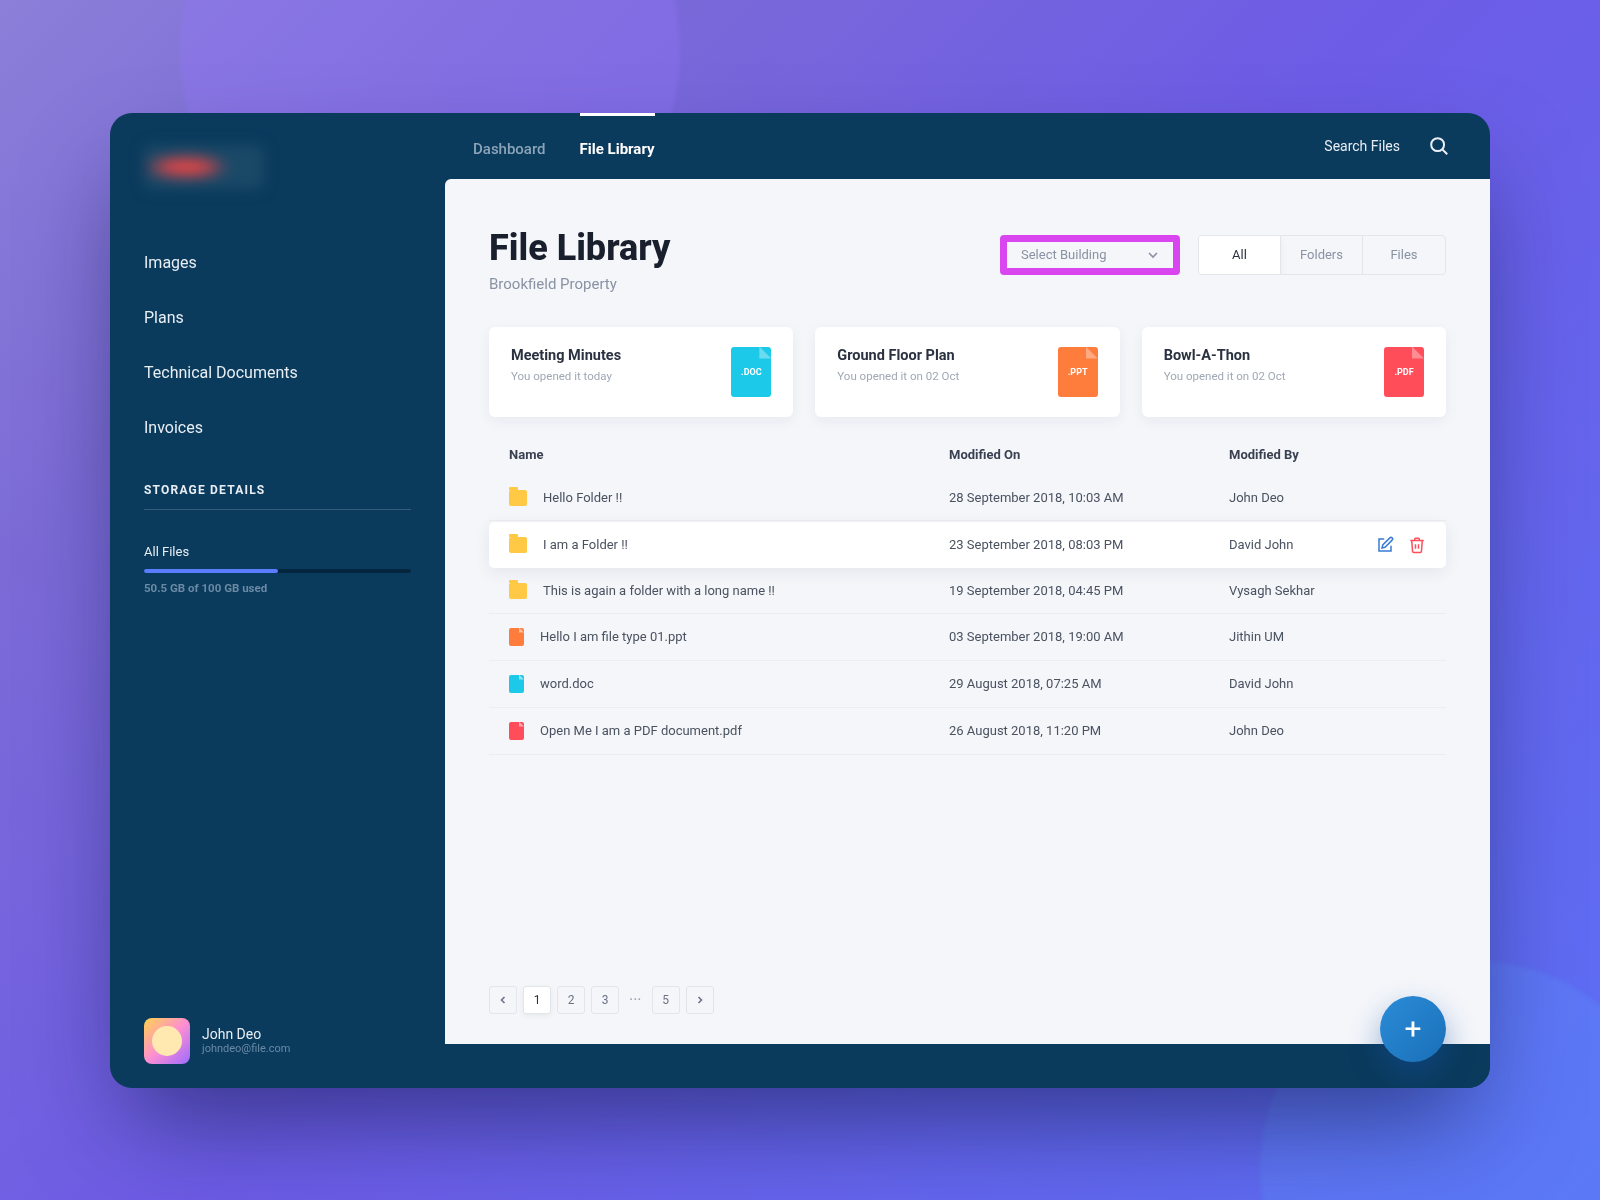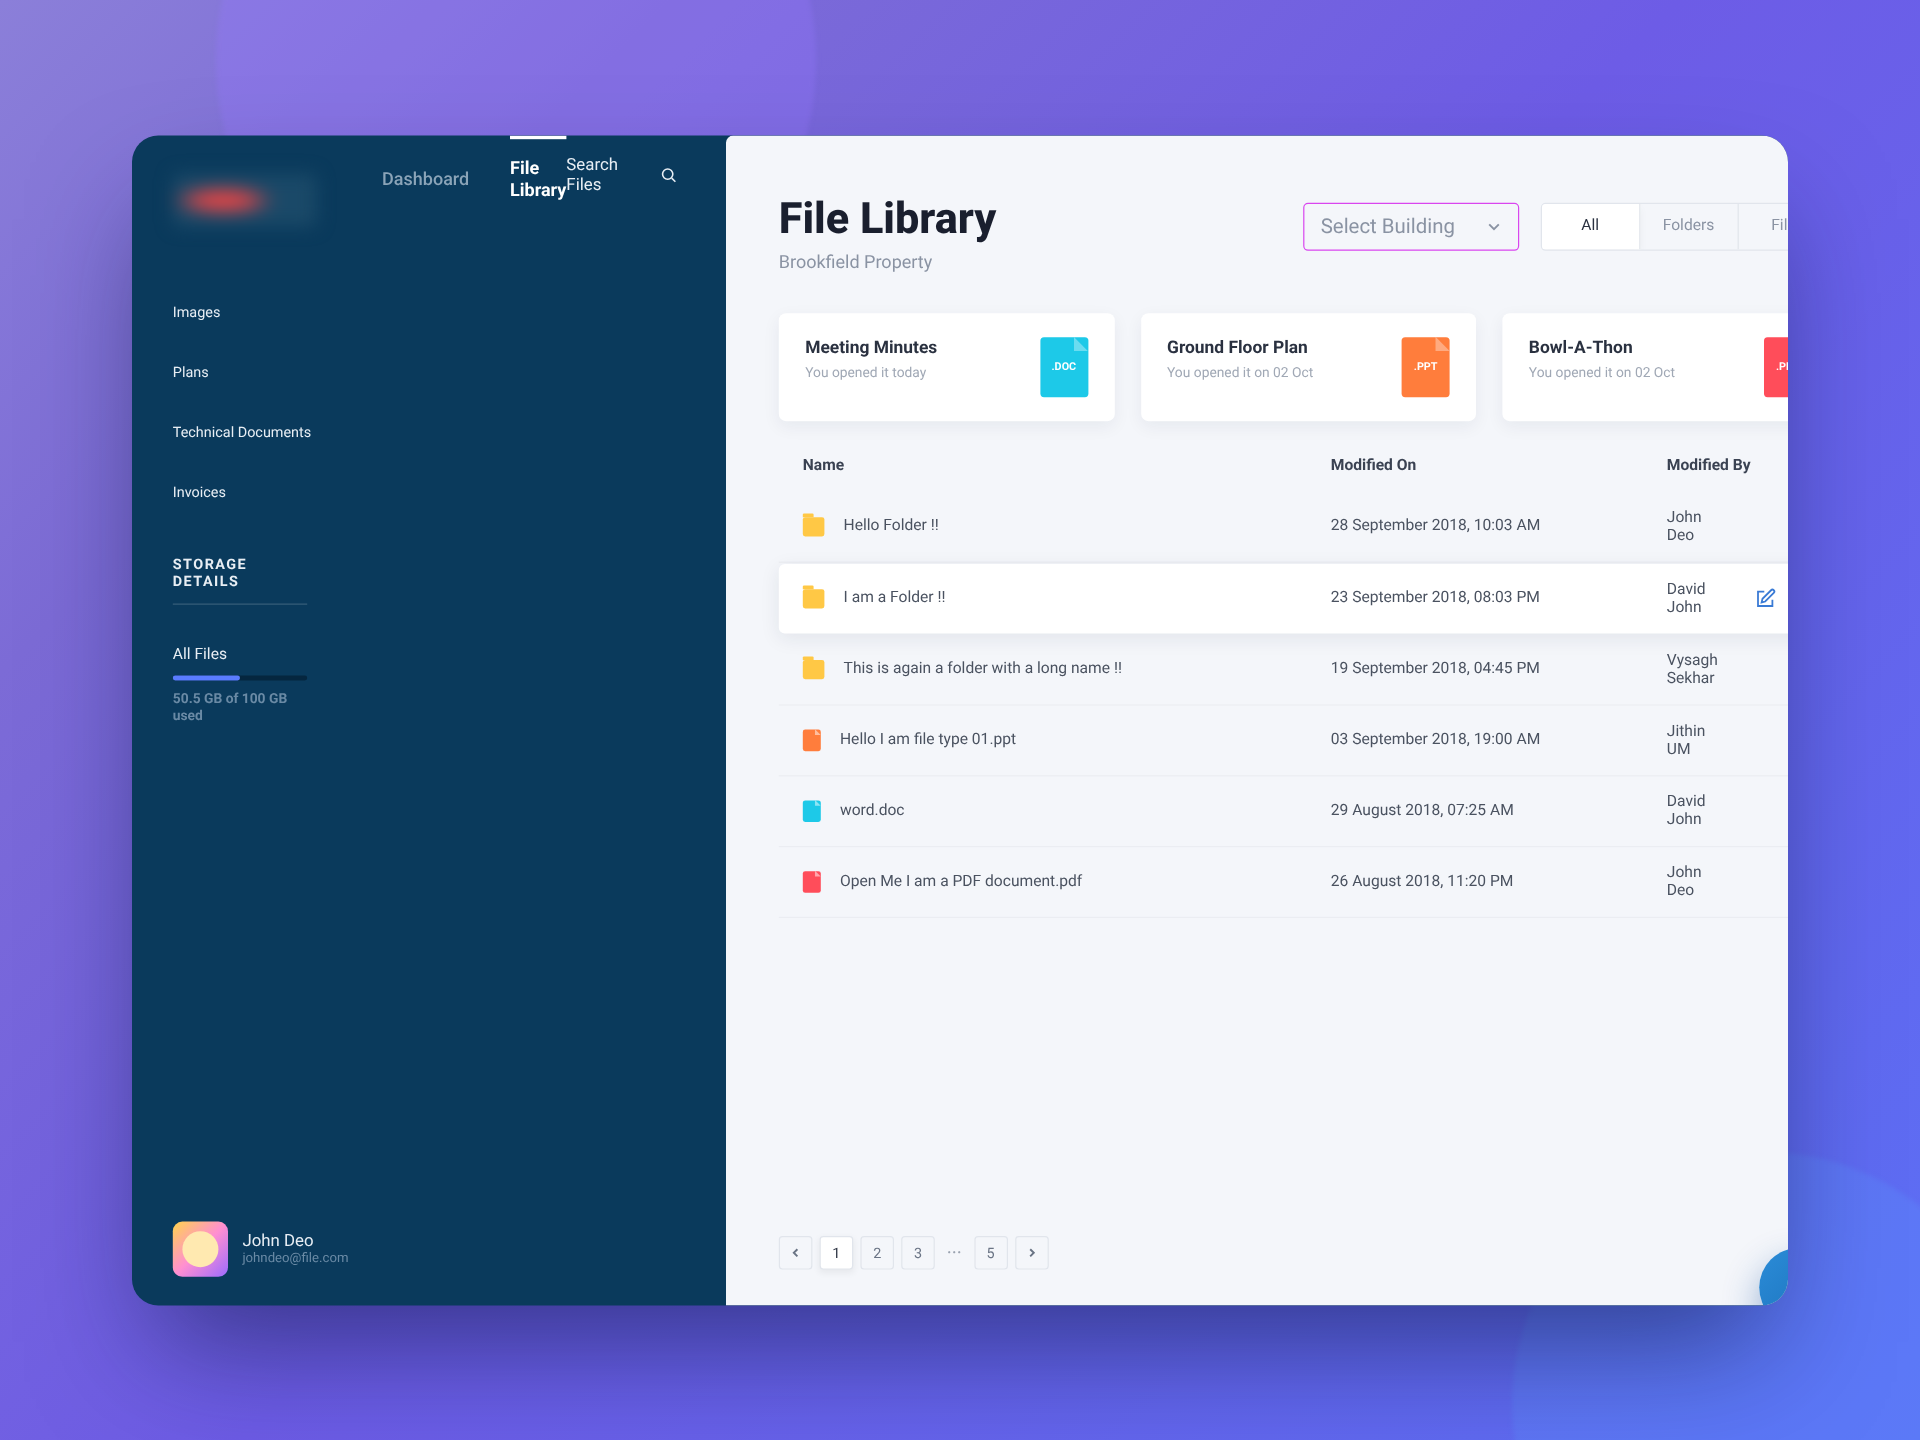--- a/index.html
+++ b/index.html
@@ -17,49 +17,49 @@
   box-shadow: 0 50px 100px -20px rgba(10,20,60,0.55);
   display: flex; overflow: hidden; position: relative;
 }
 .sidebar { width: 335px; display: flex; flex-direction: column; padding: 24px 0 24px 0; }
 .logo-blur {
   width: 120px; height: 44px; margin: 8px 0 46px 34px;
   background: radial-gradient(ellipse at 35% 50%, #e84545 0%, #e84545 18%, transparent 40%), #1a4968;
   filter: blur(7px); border-radius: 6px;
 }
 .nav-list { list-style: none; padding: 0 0 0 34px; }
-.nav-list li { color: #e8eef4; font-size: 12px; padding: 18px 0; cursor: pointer; }
+.nav-list li { color: #e8eef4; font-size: 16px; padding: 18px 0; cursor: pointer; }
 .storage { padding: 28px 34px 0 34px; }
 .storage-title { color: #e8eef4; font-size: 12px; font-weight: 700; letter-spacing: 1.2px; padding-bottom: 12px; border-bottom: 1px solid rgba(255,255,255,0.18); margin-bottom: 34px; }
 .storage-sec { margin-bottom: 26px; }
 .storage-label { color: #e8eef4; font-size: 13px; margin-bottom: 10px; }
 .bar { width: 100%; height: 4px; background: #05263f; border-radius: 4px; margin-bottom: 8px; position: relative; }
 .bar-fill { position: absolute; top: 0; left: 0; height: 100%; border-radius: 4px; }
 .fill-blue { background: #5a7cff; width: 50%; }
 .fill-red { background: #ff6b72; width: 20%; }
 .storage-sub { color: #6a8aa5; font-size: 11.5px; font-weight: bold; }
 .user { margin-top: auto; display: flex; align-items: center; padding-left: 34px; gap: 12px; }
 .avatar { width: 46px; height: 46px; border-radius: 8px; background: linear-gradient(135deg,#ffd34d,#ff8fd1,#9c6bff); position: relative; overflow: hidden; }
 .avatar::after { content:''; position:absolute; inset:8px; border-radius:50%; background:#ffe9b0; }
 .user-meta { display: flex; flex-direction: column; }
 .user-name { color: #e8eef4; font-size: 14px; }
 .user-email { color: #6a8aa5; font-size: 11px; }
-.main { flex: 1; display: flex; }
+.main { flex: 1; display: flex; flex-direction: column; }
 .topbar { height: 66px; display: flex; align-items: center; padding: 0 40px 0 28px; }
 .tabs { display: flex; gap: 34px; }
 .tab { color: #8ba4b8; font-size: 15px; font-weight: 500; height: 66px; display: flex; align-items: center; border-top: 3px solid transparent; padding-top: 3px; cursor: pointer; }
 .tab.active { color: #fff; font-weight: 700; border-top-color: #fff; }
 .search { margin-left: auto; display: flex; align-items: center; gap: 28px; color: #e8eef4; font-size: 14px; cursor: pointer; }
 .search svg { width: 22px; height: 22px; }
 .content { flex: 1; background: #f4f6fa; border-top-left-radius: 6px; padding: 48px 44px 30px 44px; position: relative; display: flex; flex-direction: column; }
 .header-row { display: flex; align-items: flex-start; margin-bottom: 34px; }
 .page-title { font-size: 36px; font-weight: 800; color: #1a1f2e; margin-bottom: 6px; }
 .page-sub { font-size: 15px; color: #8a93a3; }
 .header-controls { margin-left: auto; display: flex; align-items: center; gap: 18px; padding-top: 8px; }
-.select-box { border: 1px solid #d946ef; background: #fff0; border-radius: 4px; height: 40px; width: 180px; display: flex; align-items: center; padding: 0 14px; color: #8a93a3; font-size: 17px; cursor: pointer; }
+.select-box { border: 7px solid #d946ef; background: #fff0; border-radius: 4px; height: 40px; width: 180px; display: flex; align-items: center; padding: 0 14px; color: #8a93a3; font-size: 13px; cursor: pointer; }
 .select-box svg { margin-left: auto; width: 12px; height: 12px; }
 .filter-group { display: flex; border: 1px solid #e1e5ec; border-radius: 4px; overflow: hidden; height: 40px; background: #fff0; }
 .filter-btn { width: 82px; display: flex; align-items: center; justify-content: center; font-size: 13px; color: #8a93a3; cursor: pointer; border-right: 1px solid #e1e5ec; }
 .filter-btn:last-child { border-right: none; }
 .filter-btn.active { background: #fff; color: #2a3140; box-shadow: 0 3px 8px rgba(0,0,0,0.05); }
 .cards-row { display: flex; gap: 22px; margin-bottom: 30px; }
 .card { flex: 1; background: #fff; border-radius: 6px; padding: 20px 22px; display: flex; align-items: flex-start; box-shadow: 0 4px 14px rgba(20,40,70,0.06); cursor: pointer; }
 .card-info { flex: 1; }
 .card-title { font-size: 14.5px; font-weight: 700; color: #2a3140; margin-bottom: 5px; }
 .card-sub { font-size: 11.5px; color: #a0a8b5; }

